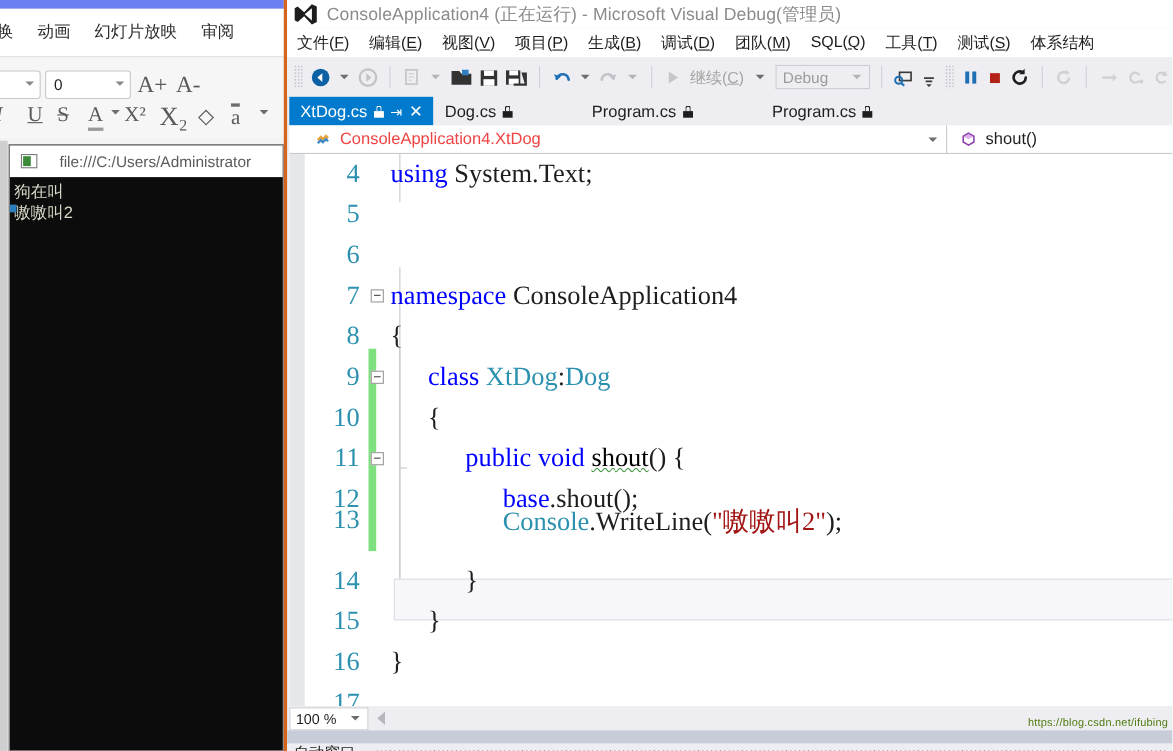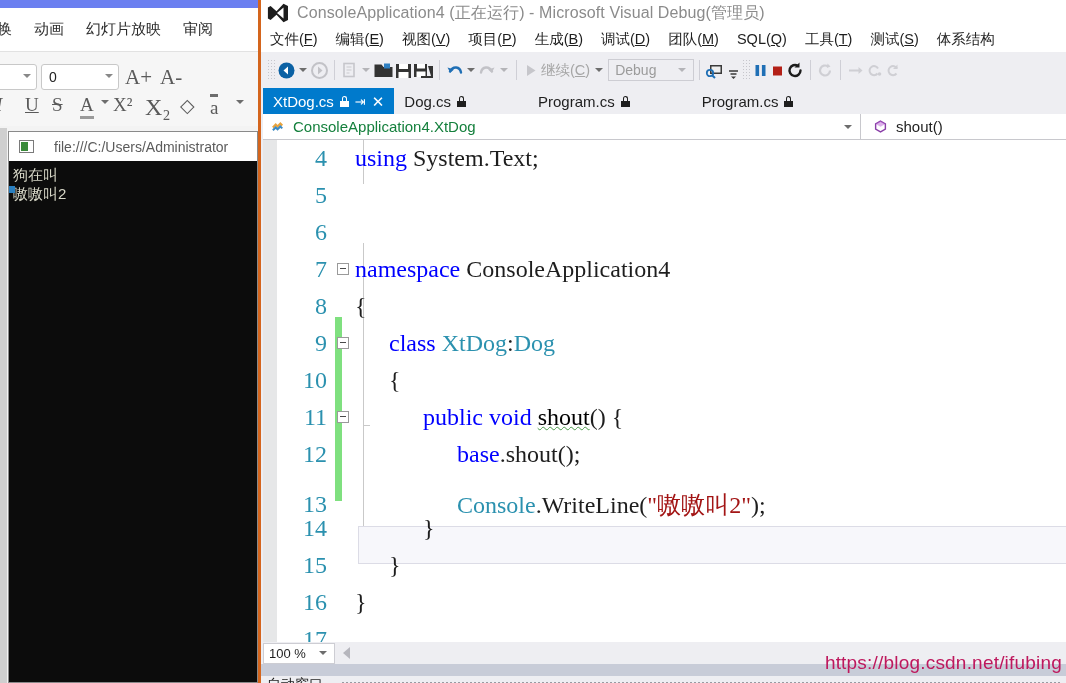--- a/index.html
+++ b/index.html
@@ -94,21 +94,21 @@
   #vs-menubar{
     position:absolute; left:0; top:26px; width:805px; height:26px;
     background:#ffffff; display:flex; align-items:center;
     font-size:14.5px; color:#1e1e1e;
   }
   #vs-menubar .mi{ padding:0 9px; white-space:nowrap; }
   #vs-menubar .mi u{ text-decoration:underline; }
 
   #vs-toolbar{
     position:absolute; left:0; top:52px; width:805px; height:36px;
-    background:#eeeef2; display:flex; align-items:center; padding-left:4px;
+    background:#eeeef2; display:flex; align-items:center; padding-left:4px;justify-content:space-between;
   }
   .tb-item{ display:flex; align-items:center; justify-content:center; height:28px; flex:none; }
   .tb-sep{ width:1px; height:20px; background:#cfcfd6; margin:0 5px; flex:none; }
   .tb-caret{
     width:0;height:0;border-left:4px solid transparent;border-right:4px solid transparent;
     border-top:4px solid #6d6d6d; margin-left:3px; margin-right:3px;
   }
   .tb-caret.dim{ border-top-color:#b4b4b8; }
   .grip{ width:8px;height:22px;flex:none;
     background-image:radial-gradient(#c6c6cc 1px, transparent 1px);
@@ -144,22 +144,22 @@
   .x-ico{ font-size:15px; line-height:1; }
   .tabgap{ width:52px; }
 
   
   #navbar{
     position:absolute; left:2px; top:114px; width:803px; height:26px;
     background:#ffffff; border-bottom:1px solid #c8c8cd;
     display:flex; align-items:center;
   }
   #nav-left{
-    flex:1; display:flex; align-items:center; gap:7px; padding-left:8px;
-    font-size:15px; color:#15803d; min-width:0;
+    flex:1; display:flex; align-items:center; gap:7px; padding-left:24px;
+    font-size:15px; color:#ef4444; min-width:0;
   }
   #nav-left .nav-caret{
     margin-left:auto; margin-right:8px;
     width:0;height:0;border-left:4px solid transparent;border-right:4px solid transparent;
     border-top:4px solid #6d6d6d;
   }
   #nav-right{
     width:206px; display:flex; align-items:center; gap:8px; padding-left:12px;
     font-size:15px; color:#1e1e1e; border-left:1px solid #c8c8cd; height:100%;
   }
@@ -225,21 +225,21 @@
     width:0;height:0;border-top:6px solid transparent;border-bottom:6px solid transparent;
     border-right:7px solid #b6b6bd; margin-left:8px;
   }
   #hscroll-track{ flex:1; height:21px; }
 
   #vs-statusstrip{
     position:absolute; left:0; top:664px; width:805px; height:12px; background:#c8ccd8;
   }
   #watermark{
     position:absolute; right:4px; top:652px;
-    font-size:19px; color:#be185d; white-space:nowrap; letter-spacing:.2px;
+    font-size:10px; color:#4d7c0f; white-space:nowrap; letter-spacing:.2px;
   }
   #bottom-pane{
     position:absolute; left:0; top:676px; width:805px; height:7px; background:#eeeef2;
   }
   #autowin-tab{
     position:absolute; left:6px; top:676px; font-size:14px; color:#1e1e1e;
     white-space:nowrap;
   }
   #autowin-dots{
     position:absolute; left:80px; top:681px; width:720px; height:2px;
@@ -523,21 +523,21 @@
     <div id="code-lines">
           <div class="codeline" style="top: 0px;"><span class="lnum">4</span><span class="glyphcol"></span><span class="codetext" style="padding-left: 0px;"><span class="kw">using </span><span class="pl">System.Text;</span></span></div>
           <div class="codeline" style="top: 37px;"><span class="lnum">5</span><span class="glyphcol"></span></div>
           <div class="codeline" style="top: 74px;"><span class="lnum">6</span><span class="glyphcol"></span><span class="codetext" style="padding-left: 0px;"></span></div>
           <div class="codeline" style="top: 111px;"><span class="lnum">7</span><span class="glyphcol"><span class="boxminus"></span></span><span class="codetext" style="padding-left: 0px;"><span class="kw">namespace </span><span class="pl">ConsoleApplication4</span></span></div>
           <div class="codeline" style="top: 148px;"><span class="lnum">8</span><span class="glyphcol"></span><span class="codetext" style="padding-left: 0px;"><span class="pl">{</span></span></div>
           <div class="codeline" style="top: 185px;"><span class="lnum">9</span><span class="glyphcol"><span class="boxminus"></span></span><span class="codetext" style="padding-left: 34px;"><span class="kw">class </span><span class="typ">XtDog</span><span class="pl">:</span><span class="typ">Dog</span></span></div>
           <div class="codeline" style="top: 222px;"><span class="lnum">10</span><span class="glyphcol"></span><span class="codetext" style="padding-left: 34px;"><span class="pl">{</span></span></div>
           <div class="codeline" style="top: 259px;"><span class="lnum">11</span><span class="glyphcol"><span class="boxminus"></span></span><span class="codetext" style="padding-left: 68px;"><span class="kw">public void </span><span class="sq">shout</span><span class="pl">() {</span></span></div>
           <div class="codeline" style="top: 296px;"><span class="lnum">12</span><span class="glyphcol"></span><span class="codetext" style="padding-left: 102px;"><span class="kw">base</span><span class="pl">.shout();</span></span></div>
-          <div class="codeline" style="top: 346px;"><span class="lnum">13</span><span class="glyphcol"></span><span class="codetext" style="padding-left: 102px;"><span class="typ">Console</span><span class="pl">.WriteLine(</span><span class="str">"嗷嗷叫2"</span><span class="pl">);</span></span></div>
+          <div class="codeline" style="top: 315px;"><span class="lnum">13</span><span class="glyphcol"></span><span class="codetext" style="padding-left: 102px;"><span class="typ">Console</span><span class="pl">.WriteLine(</span><span class="str">"嗷嗷叫2"</span><span class="pl">);</span></span></div>
           <div class="codeline" style="top: 370px;"><span class="lnum">14</span><span class="glyphcol"></span><span class="codetext" style="padding-left: 68px;"><span class="pl">}</span></span></div>
           <div class="codeline" style="top: 407px;"><span class="lnum">15</span><span class="glyphcol"></span><span class="codetext" style="padding-left: 34px;"><span class="pl">}</span></span></div>
           <div class="codeline" style="top: 444px;"><span class="lnum">16</span><span class="glyphcol"></span><span class="codetext" style="padding-left: 0px;"><span class="pl">}</span></span></div>
           <div class="codeline" style="top: 481px;"><span class="lnum">17</span><span class="glyphcol"></span><span class="codetext" style="padding-left: 0px;"></span></div>
         </div>
   </div>
 
   <div id="zoombar">
     <div id="zoom-combo">
       <span>100 %</span>

